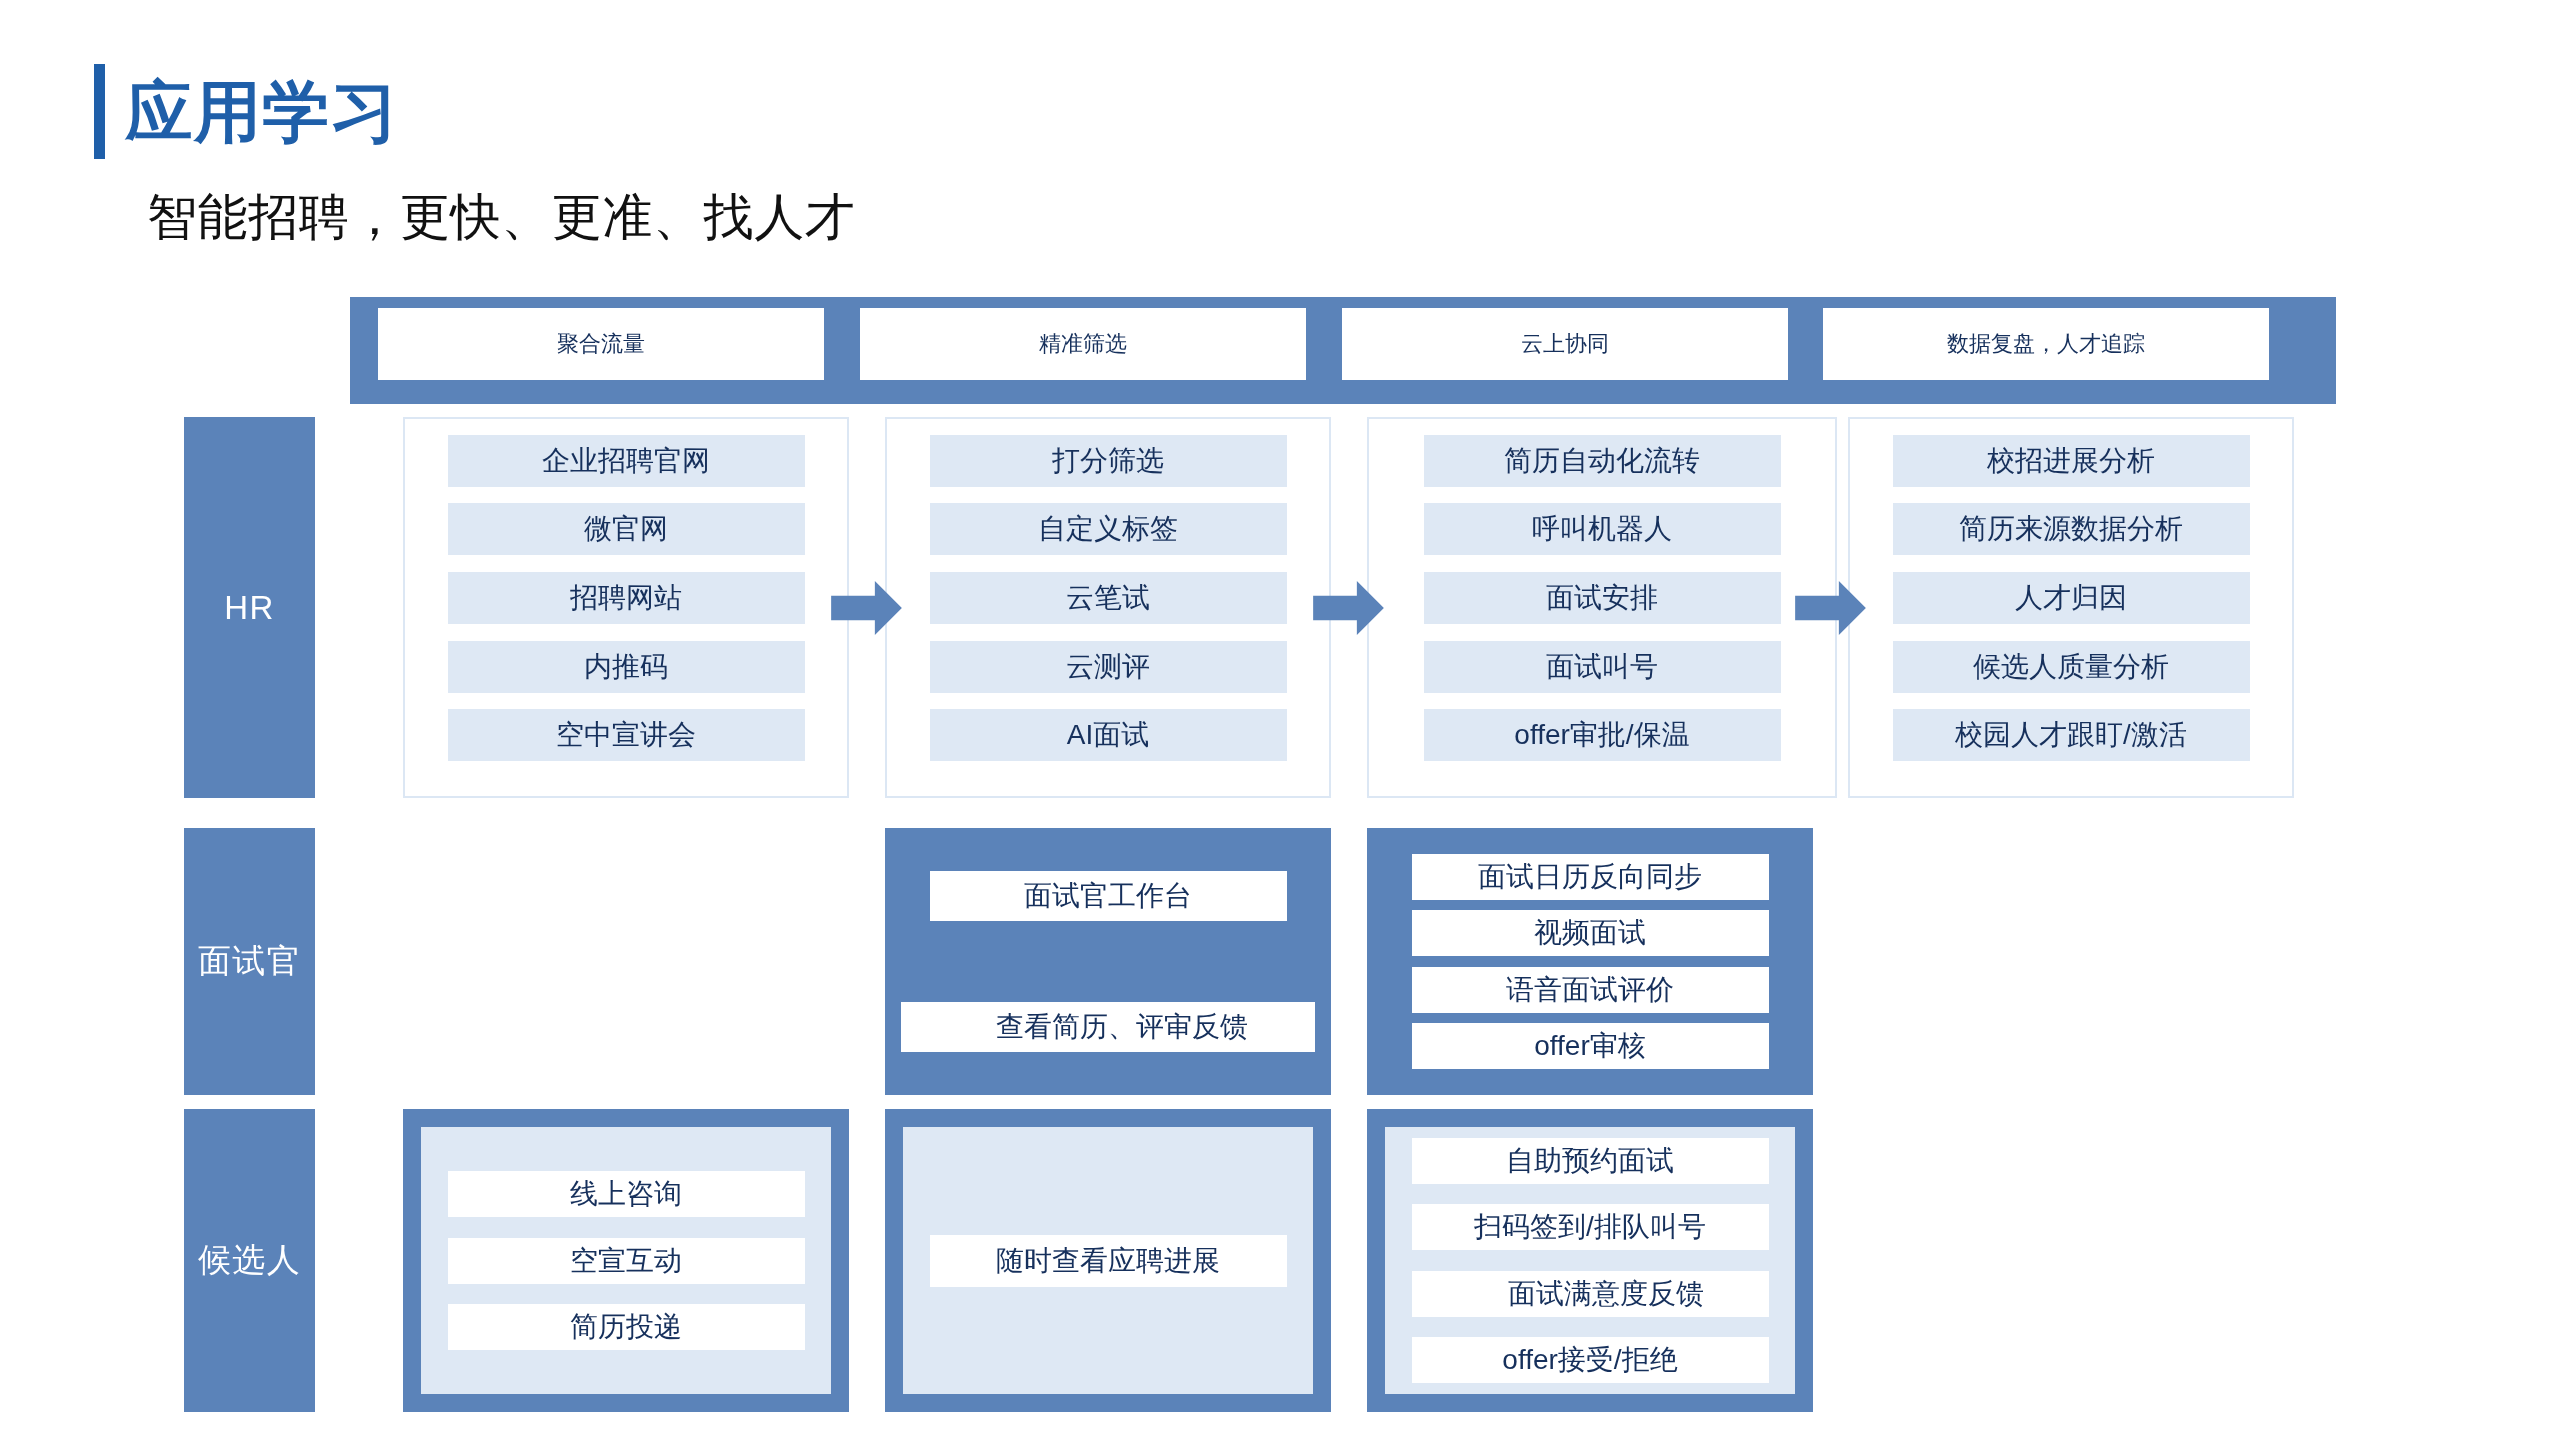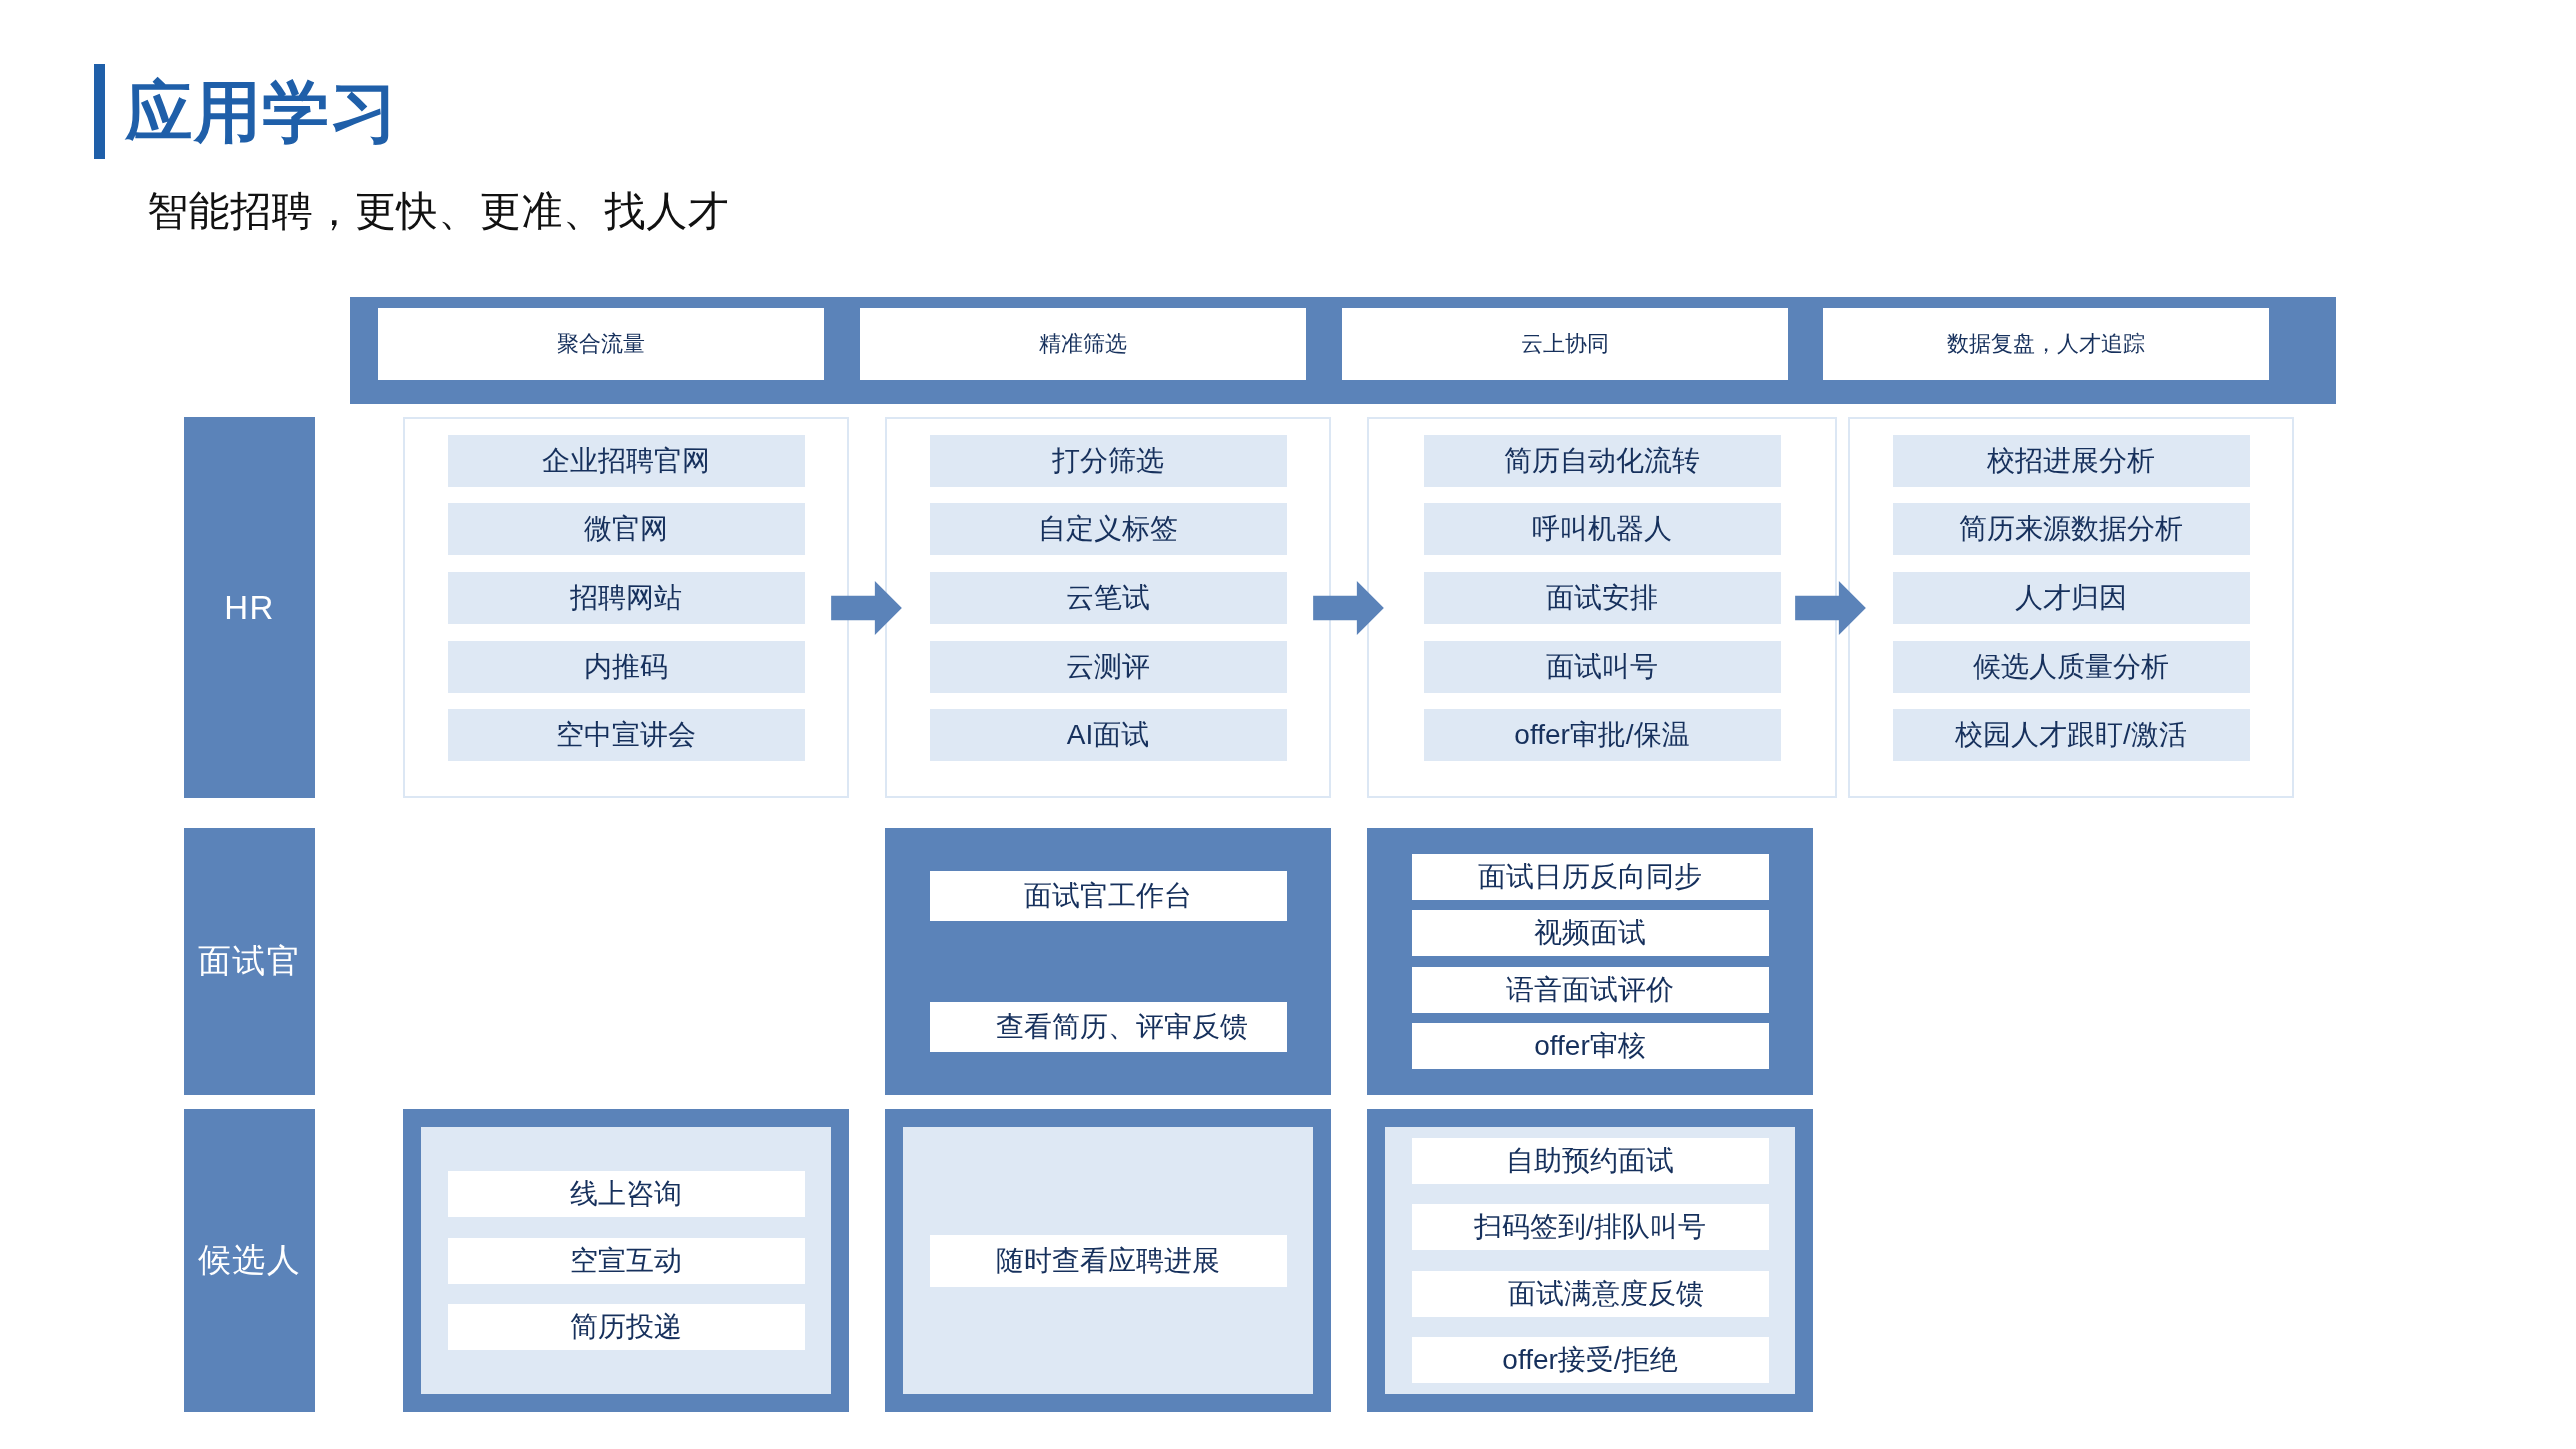--- a/index.html
+++ b/index.html
@@ -19,21 +19,21 @@
   .title-accent {
     width: 11px; background: #1F5FA9; margin-right: 20.6px;
     height: 95px;
   }
   .title-text {
     font-size: 67px; font-weight: bold; color: #1F5FA9;
     line-height: 95px; letter-spacing: 1.3px;
   }
   .subtitle {
     position: absolute; left: 147px; top: 184px;
-    font-size: 41px; color: #111111; letter-spacing: 0.6px;
+    font-size: 50px; color: #111111; letter-spacing: 0.6px;
   }
 
   
   .header-band {
     position: absolute; left: 350px; top: 297px;
     width: 1986px; height: 107px;
     background: #5B83B9;
   }
   .header-cell {
     position: absolute; top: 11px; height: 72px;
@@ -141,21 +141,21 @@
   <div class="panel panel-outline" id="p-0-3" style="left: 1848px; width: 446px; top: 417px; height: 381px;">
       <div class="chip" style="width: 357px; height: 52px; margin-bottom: 16.7px;">校招进展分析</div>
       <div class="chip" style="width: 357px; height: 52px; margin-bottom: 16.7px;">简历来源数据分析</div>
       <div class="chip" style="width: 357px; height: 52px; margin-bottom: 16.7px;">人才归因</div>
       <div class="chip" style="width: 357px; height: 52px; margin-bottom: 16.7px;">候选人质量分析</div>
       <div class="chip" style="width: 357px; height: 52px; margin-bottom: 0px;">校园人才跟盯/激活</div>
     </div>
 
   <div class="panel panel-solid" id="p-1-1" style="left: 885px; width: 446px; top: 828px; height: 267px;">
       <div class="chip-white" style="width: 357px; height: 50px; margin-bottom: 81px;">面试官工作台</div>
-      <div class="chip-white" style="width: 357px; height: 50px; margin-bottom: 0px; padding-left: 28px;">查看简历、评审反馈</div>
+      <div class="chip-white" style="width: 414px; height: 50px; margin-bottom: 0px; padding-left: 28px;">查看简历、评审反馈</div>
     </div>
   <div class="panel panel-solid" id="p-1-2" style="left: 1367px; width: 446px; top: 828px; height: 267px;">
       <div class="chip-white" style="width: 357px; height: 46px; margin-bottom: 10.3px;">面试日历反向同步</div>
       <div class="chip-white" style="width: 357px; height: 46px; margin-bottom: 10.3px;">视频面试</div>
       <div class="chip-white" style="width: 357px; height: 46px; margin-bottom: 10.3px;">语音面试评价</div>
       <div class="chip-white" style="width: 357px; height: 46px; margin-bottom: 0px;">offer审核</div>
     </div>
 
   <div class="panel panel-frame" id="p-2-0" style="left: 403px; width: 446px; top: 1109px; height: 303px; padding: 18px;">
     <div class="panel-frame-inner" id="p-2-0-in">

